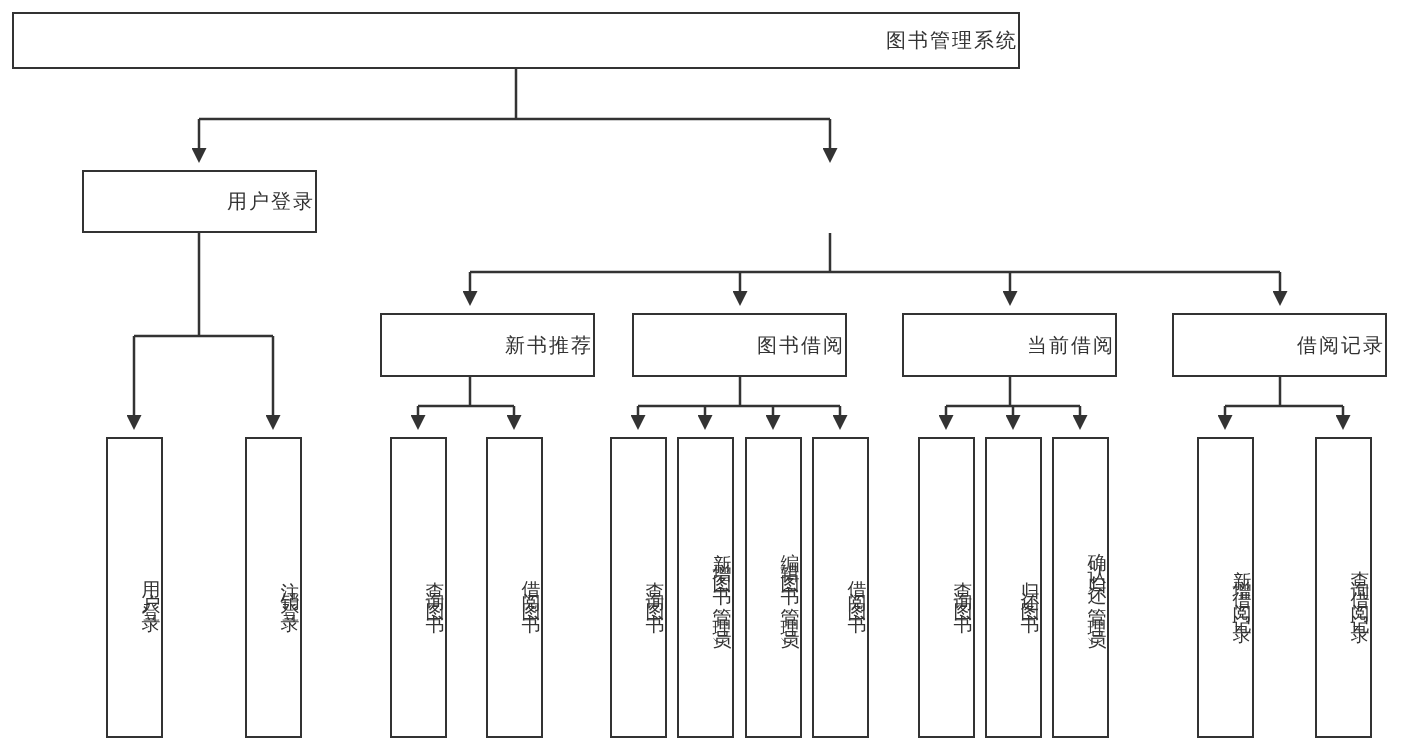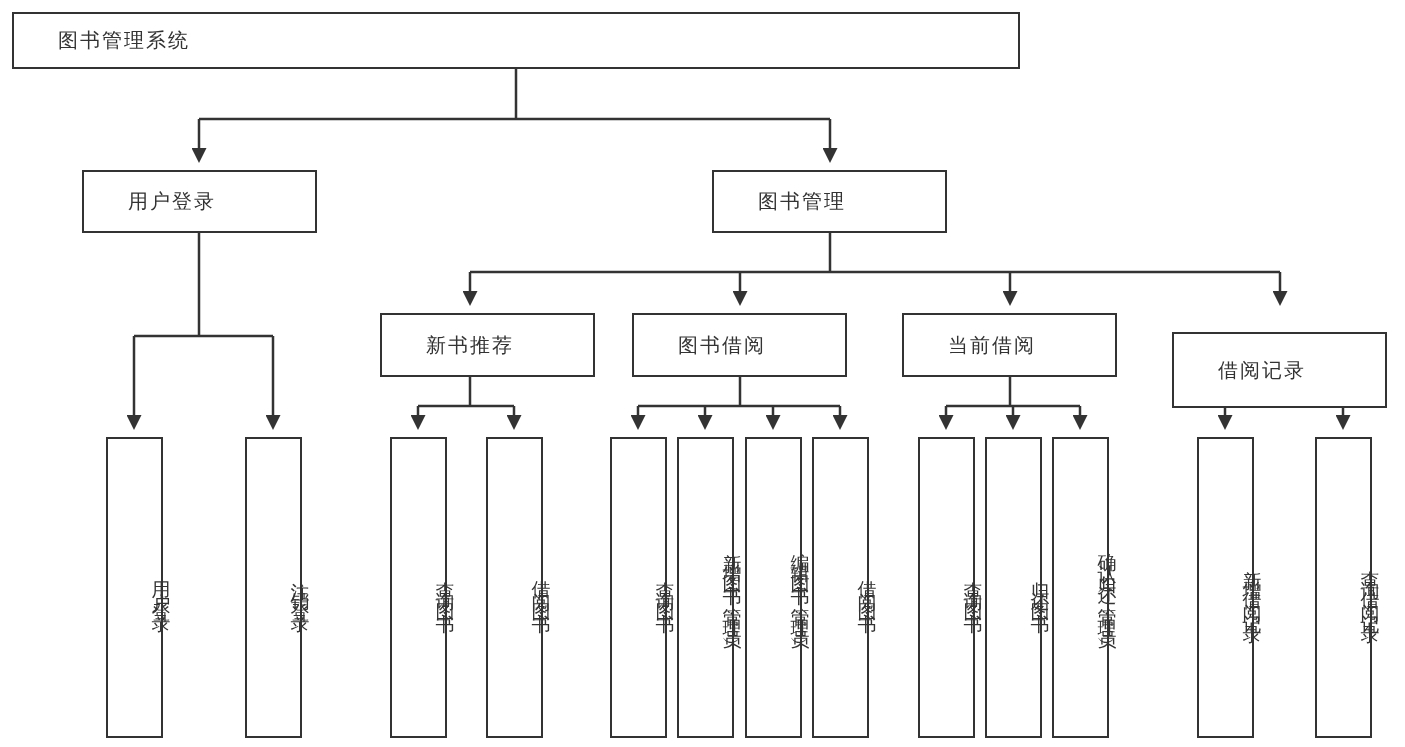--- a/index.html
+++ b/index.html
@@ -14,21 +14,21 @@
   }
   #connectors { position: absolute; left: 0; top: 0; }
   .cline path { fill: none; stroke: var(--line, #333333); stroke-width: 2.5; }
   .arrowhead { fill: var(--line, #333333); stroke: none; }
   .hnode, .vnode {
     position: absolute;
     border: 2.5px solid var(--box-border, #333333);
     background: var(--canvas-bg, #ffffff);
     display: flex;
     align-items: center;
-    justify-content: flex-start;
+    justify-content: flex-end;
     color: var(--box-text, #333333);
     padding-left: 44px;
   }
   .hnode { font-size: 20px; letter-spacing: 2px; }
   .vnode { width: 57px; height: 301px; top: 437px; font-size: 19px; }
   .vnode .vtext {
     writing-mode: vertical-rl;
     text-orientation: mixed;
     letter-spacing: 11px;
     line-height: 1;
@@ -91,34 +91,31 @@
     </g>
   </svg>
 
   <div class="hnode" style="left:12px;top:12px;width:1008px;height:57px">
     <span>图书管理系统</span>
   </div>
 
   <div class="hnode" style="left:82px;top:170px;width:235px;height:63px">
     <span>用户登录</span>
   </div>
-  <div class="hnode" style="left:712px;top:170px;width:235px;height:63px">
-    <span>图书管理</span>
-  </div>
 
   <div class="hnode" style="left:380px;top:313px;width:215px;height:64px">
     <span>新书推荐</span>
   </div>
   <div class="hnode" style="left:632px;top:313px;width:215px;height:64px">
     <span>图书借阅</span>
   </div>
   <div class="hnode" style="left:902px;top:313px;width:215px;height:64px">
     <span>当前借阅</span>
   </div>
-  <div class="hnode" style="left:1172px;top:332px;width:215px;height:76px">
+  <div class="hnode" style="left:1172px;top:313px;width:215px;height:64px">
     <span>借阅记录</span>
   </div>
 
   <div class="vnode" style="left:106px">
     <span class="vtext">用户登录</span>
   </div>
   <div class="vnode" style="left:245px">
     <span class="vtext">注销登录</span>
   </div>
 

